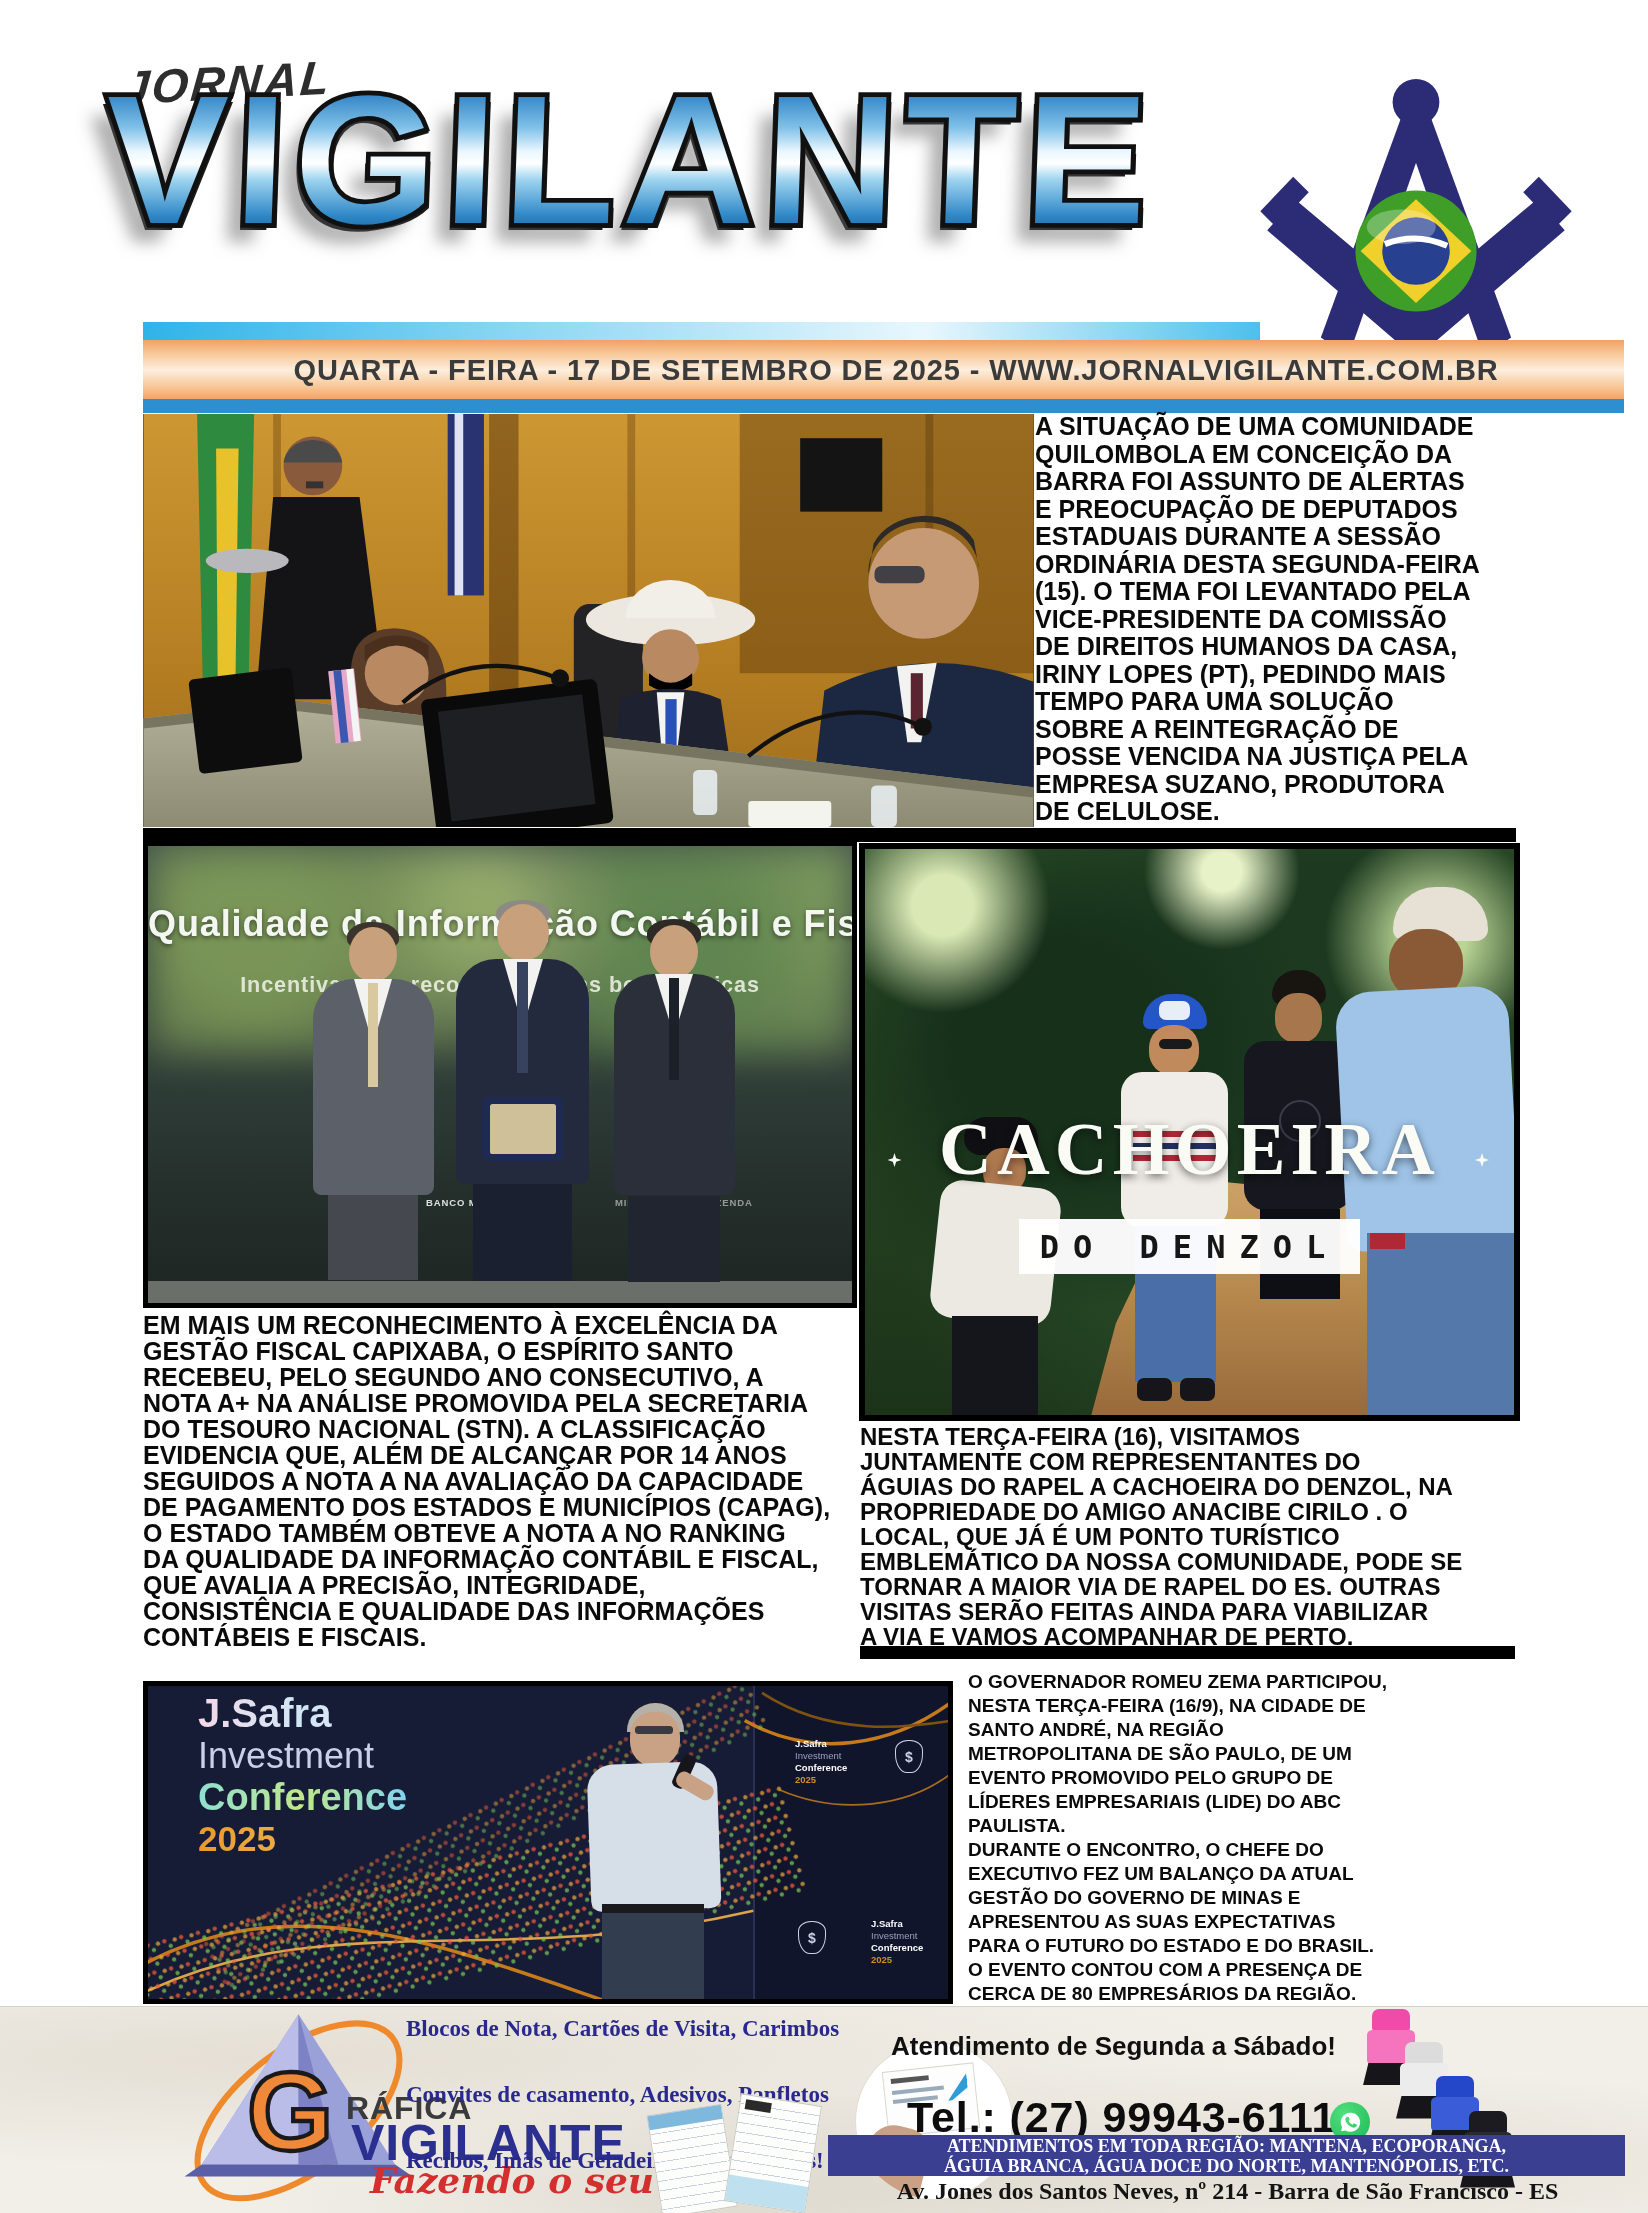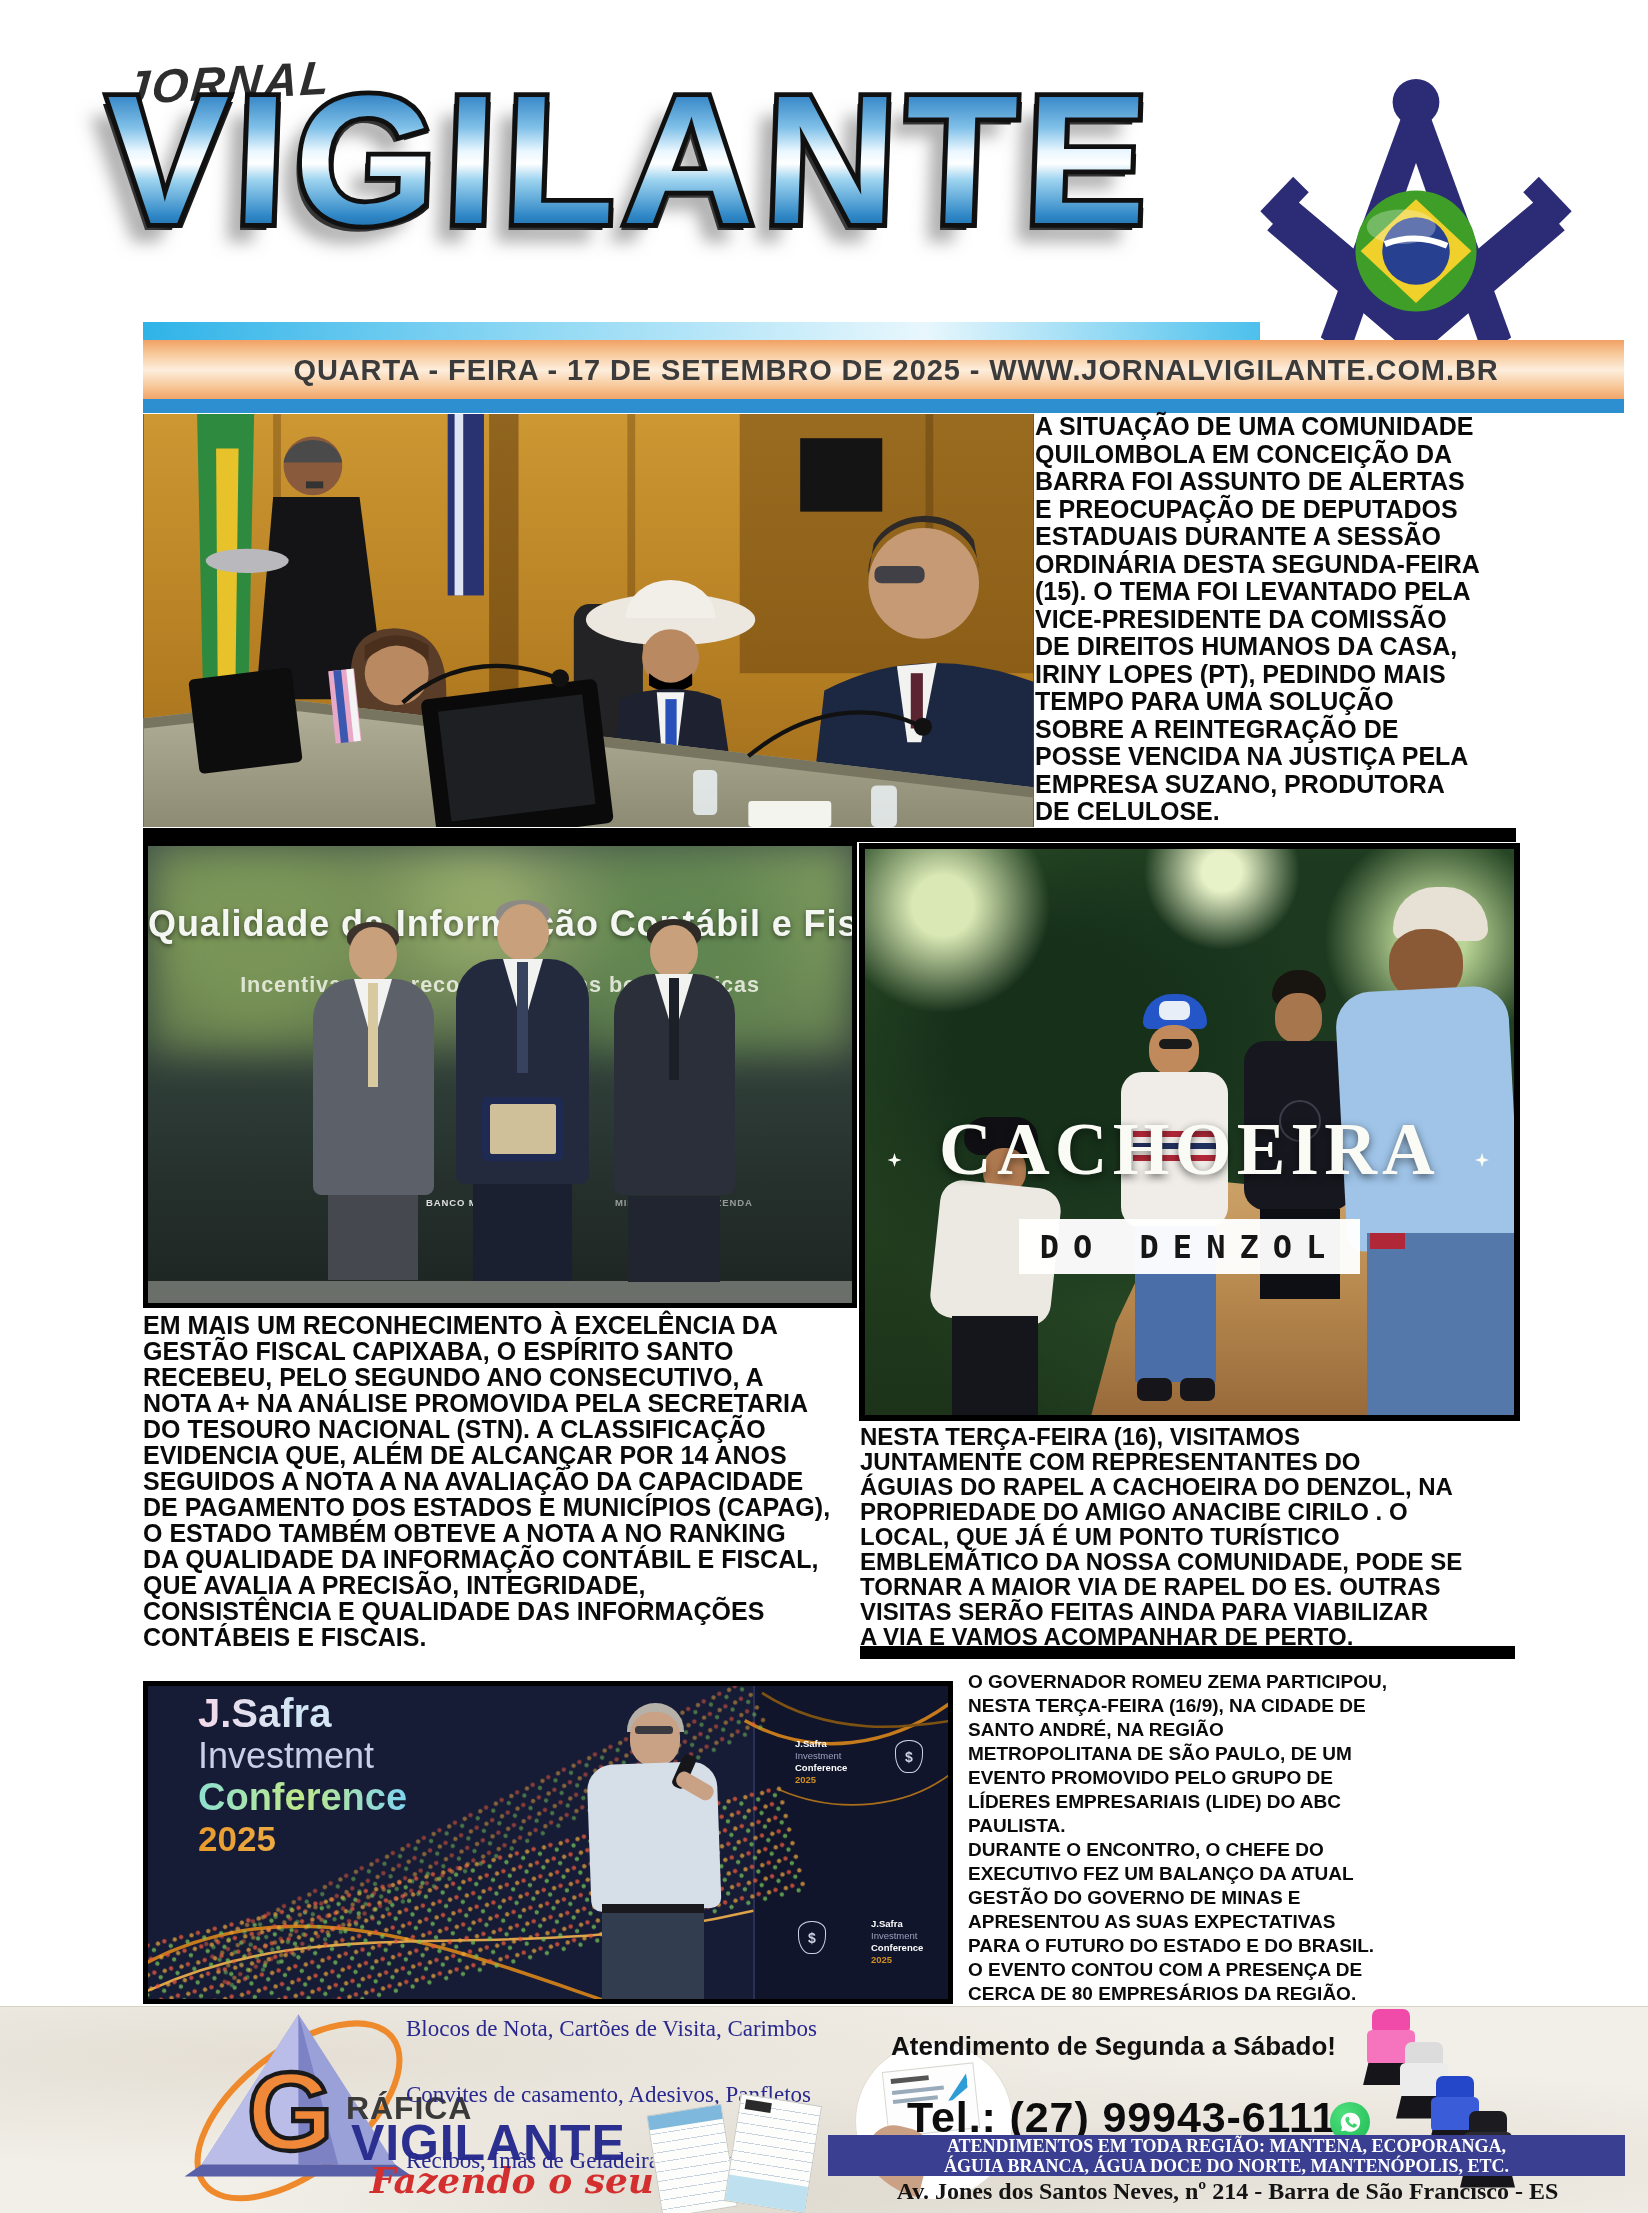--- a/index.html
+++ b/index.html
@@ -116,21 +116,21 @@
         background:radial-gradient(ellipse at 18% 25%,rgba(208,198,182,.4),transparent 50%),
                    radial-gradient(ellipse at 72% 75%,rgba(200,190,175,.35),transparent 45%),
                    radial-gradient(ellipse at 45% 95%,rgba(190,182,165,.3),transparent 40%),
                    #f2efe8;}
   .g-letter{left:247px;top:50px;font-size:111px;font-weight:bold;color:#f0883a;
         -webkit-text-stroke:4.3px #1a1a1a;line-height:1;}
   .grafica{left:346px;top:83px;font-size:32px;font-weight:bold;color:#3a3a3a;letter-spacing:0.9px;}
   .vigilante-logo{left:351px;top:107px;font-size:50px;font-weight:bold;color:#2b2f8f;letter-spacing:0.9px;}
   .slogan{left:370px;top:152px;font-size:36px;font-weight:bold;font-style:italic;color:#d42f2f;
         font-family:"DejaVu Serif",serif;}
-  .products{left:406px;top:5.2px;font-family:"Liberation Serif",serif;font-weight:normal;
+  .products{left:406px;top:5.2px;font-family:"Liberation Serif",serif;font-weight:bold;
         font-size:23px;line-height:33px;color:#28288e;white-space:pre;}
   .hours{left:891px;top:24px;font-size:26px;font-weight:bold;color:#101010;}
   .cta{left:877px;top:57px;font-size:28.5px;font-weight:bold;color:#e02424;letter-spacing:0.4px;}
   .phone{left:879px;top:86px;font-size:43px;font-weight:bold;color:#0d0d0d;letter-spacing:0.9px;margin-left:28px;}
   .wa{left:1330px;top:95px;width:40px;height:40px;border-radius:50%;
         background:radial-gradient(circle at 35% 30%,#4fe07e,#1db954);display:flex;align-items:center;justify-content:center;}
   .region-bar{left:828px;top:128px;width:797px;height:41px;background:#3b3f92;
         display:flex;flex-direction:column;align-items:center;justify-content:center;}
   .region-bar div{color:#ffffff;font-family:"Liberation Serif",serif;font-weight:bold;
         font-size:18px;line-height:20px;white-space:nowrap;}

